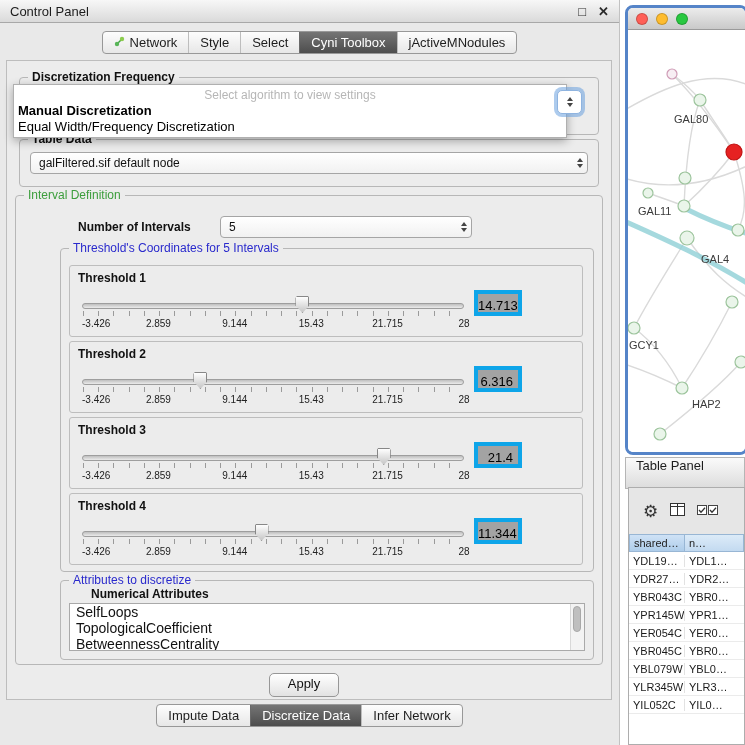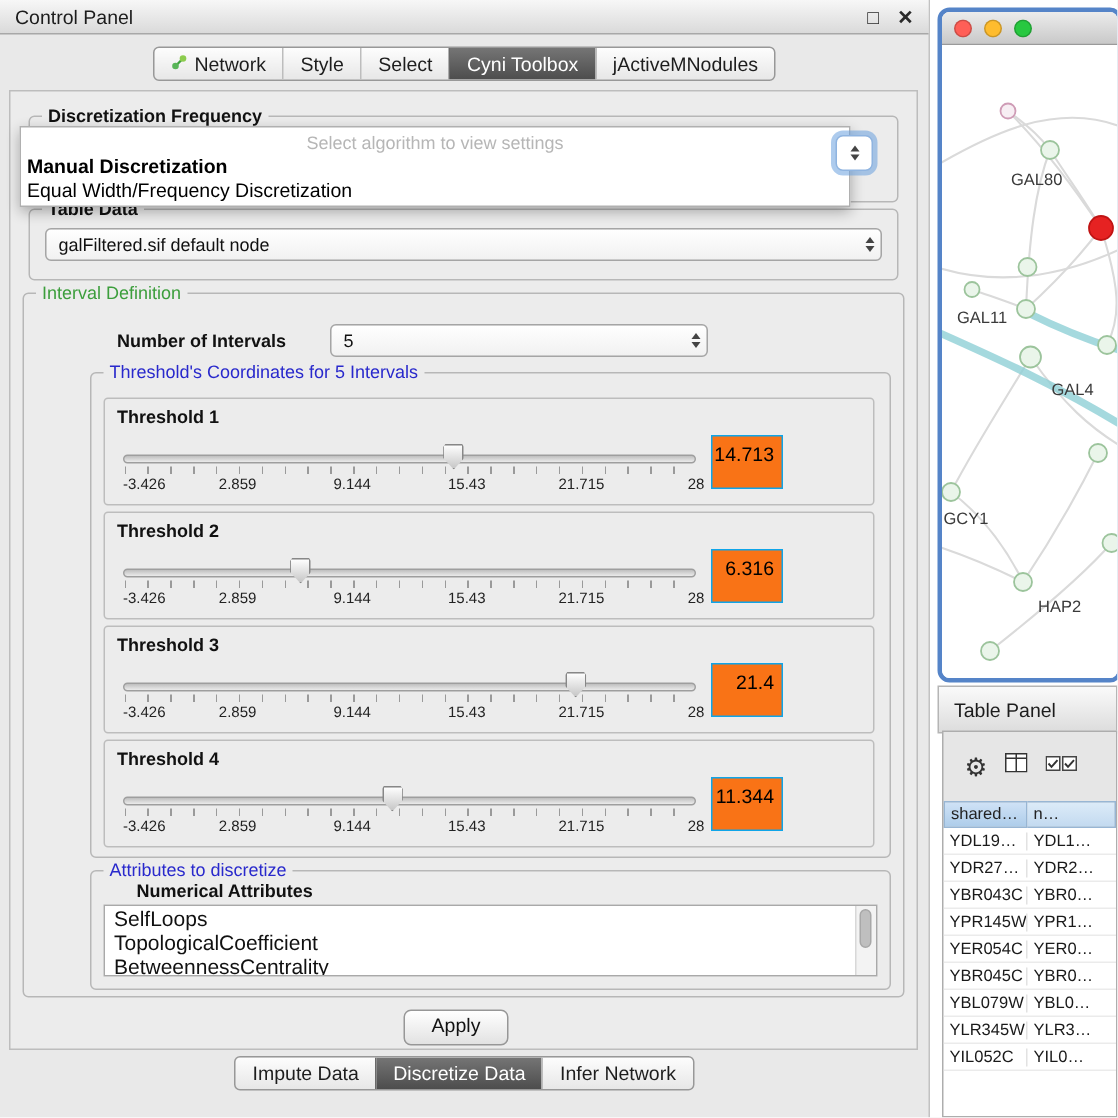--- a/index.html
+++ b/index.html
@@ -64,22 +64,22 @@
   .thr-slider { position:absolute; left:12px; top:28px; width:382px; height:40px; }
   .thr-track { position:absolute; left:0; right:0; top:9px; height:4px;
                background:linear-gradient(#bfbfbf,#ebebeb); border:1px solid #9e9e9e; border-radius:3px; }
   .thr-thumb { position:absolute; top:2px; width:14px; height:17px;
                background:linear-gradient(#fefefe,#c7c7c7); border:1px solid #878787; box-sizing:border-box;
                clip-path:polygon(10% 0,90% 0,100% 12%,100% 55%,50% 100%,0 55%,0 12%); }
   .thr-ticks { position:absolute; left:1px; right:1px; top:17px; height:5px;
                background-image:repeating-linear-gradient(to right,#9a9a9a 0,#9a9a9a 1px,transparent 1px,transparent 15.24px); }
   .thr-scale { position:absolute; left:0; right:0; top:24px; height:12px; font-size:10px; color:#222; }
   .thr-scale span { position:absolute; transform:translateX(-50%); white-space:nowrap; }
-  .thr-value { position:absolute; left:404px; top:24px; width:48px; height:36px; box-sizing:border-box;
-               background:#f97316; border:1px solid #0ea5e9; font-size:13px; color:#000;
+  .thr-value { position:absolute; left:404px; top:24px; width:48px; height:26px; box-sizing:border-box;
+               background:#a3a3a3; border:4px solid #0ea5e9; font-size:13px; color:#000;
                text-align:right; line-height:24px; padding-right:5px; }
 
   
   .listbox { position:absolute; left:8px; top:22px; width:516px; height:48px; background:#fff;
              border:1px solid #a9a9a9; box-sizing:border-box; overflow:hidden; }
   .attr-item { font-size:14px; line-height:16px; padding-left:6px; color:#111; white-space:nowrap; }
   .vscroll { position:absolute; right:0; top:0; bottom:0; width:13px; background:#f3f3f3;
              border-left:1px solid #d8d8d8; }
   .vthumb { position:absolute; left:2px; top:2px; width:8px; height:26px; background:#bfbfbf;
             border:1px solid #a8a8a8; border-radius:4px; box-sizing:border-box; }
@@ -96,21 +96,21 @@
                 box-sizing:border-box; overflow:hidden; }
   .net-title { height:21px; background:linear-gradient(#ececec,#c9c9c9); border-bottom:1px solid #9a9a9a;
                display:flex; align-items:center; gap:8px; padding-left:8px; }
   .light { width:12px; height:12px; border-radius:50%; border:1px solid rgba(0,0,0,.2); box-sizing:border-box; }
   .net-canvas { position:relative; width:100%; height:423px; background:#fff; }
   .net-canvas svg { position:absolute; left:0; top:0; }
 
   
   .table-panel-bar { position:absolute; left:625px; top:457px; width:120px; height:32px;
                      background:linear-gradient(#fafafa,#dcdcdc); border:1px solid #b5b5b5;
-                     box-sizing:border-box; display:flex; align-items:center; padding-left:10px;
+                     box-sizing:border-box; display:flex; align-items:flex-start; padding-left:10px;
                      font-size:13px; color:#1c1c1c; }
   .table-window { position:absolute; left:628px; top:487px; width:117px; height:258px;
                   background:#e6e6e6; border:1px solid #adadad; box-sizing:border-box; overflow:hidden; }
   .tbl-toolbar { position:absolute; top:0; left:0; right:0; height:46px; display:flex;
                  align-items:center; gap:12px; padding-left:14px; }
   .gear { font-size:17px; color:#333; line-height:1; }
   .tbl-head { position:absolute; top:46px; left:0; right:0; height:18px; display:flex; font-size:11px; color:#222; }
   .th { box-sizing:border-box; border:1px solid #98b6d4; padding:2px 4px; overflow:hidden; white-space:nowrap; }
   .th.first { width:56px; background:linear-gradient(#cfe2f6,#aecdea); }
   .th.second { flex:1; border-left:none; background:linear-gradient(#dcebf8,#c3daf0); }

